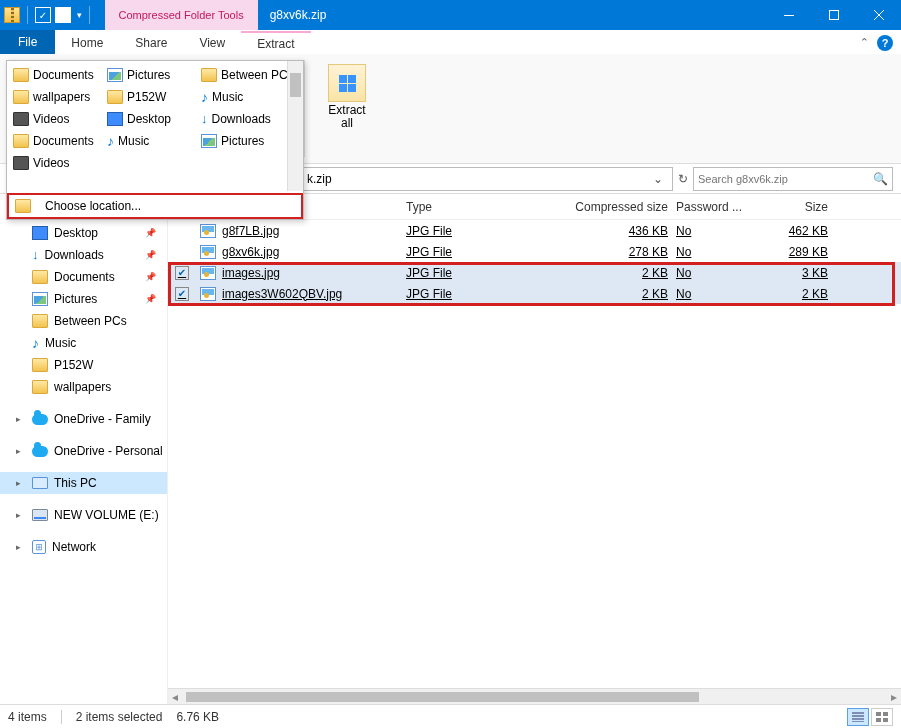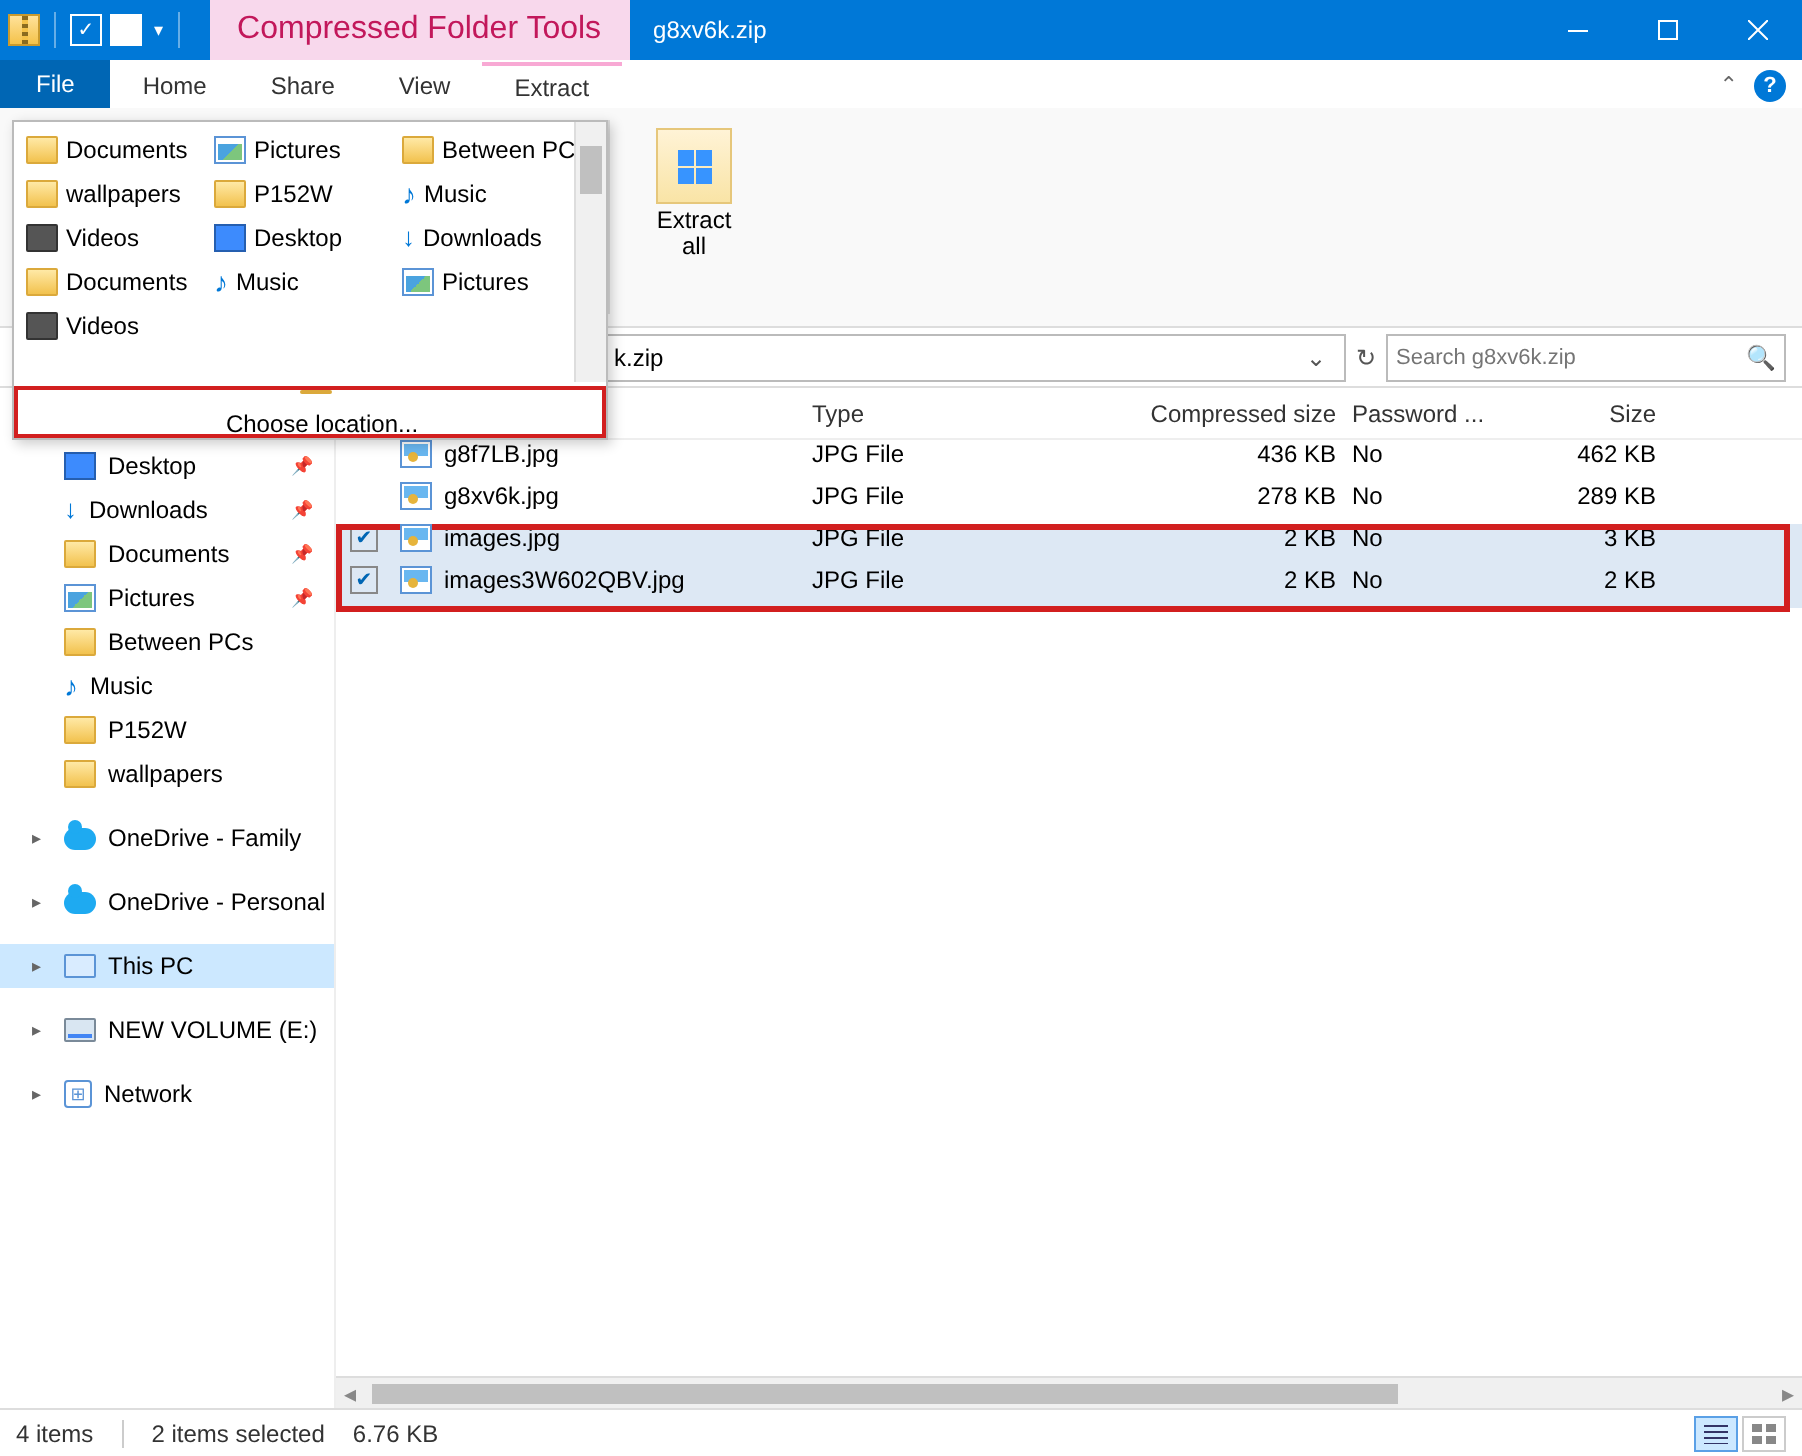--- a/index.html
+++ b/index.html
@@ -3,42 +3,42 @@
 <meta charset="utf-8">
 <style>
 * { box-sizing: border-box; margin: 0; padding: 0; font-family: "Segoe UI", Tahoma, sans-serif; font-size: 12px; }
 body { width: 901px; height: 728px; background: #fff; overflow: hidden; display: flex; flex-direction: column; }
 
 
 .titlebar { height: 30px; background: #0078d7; display: flex; align-items: stretch; color: #fff; }
 .titlebar-left { display: flex; align-items: center; gap: 4px; padding: 0 4px; }
 .titlebar-left svg, .titlebar-left .qat { width: 16px; height: 16px; }
 .qat-sep { width: 1px; height: 18px; background: rgba(255,255,255,.4); margin: 0 3px; }
-.context-tab { background: #f8d8ec; color: #c2185b; display:flex; align-items:center; padding:0 14px; font-size:16px; margin-left:8px; }
+.context-tab { background: #f8d8ec; color: #c2185b; display:flex; align-items:center; padding:0 14px; font-size:11px; margin-left:8px; }
 .title-text { flex: 1; display:flex; align-items:center; padding-left: 12px; font-size:12px; }
 .win-btns { display:flex; }
 .win-btn { width:45px; display:flex; align-items:center; justify-content:center; }
 
 
 .ribbon-tabs { height:24px; display:flex; align-items:stretch; background:#0078d7; color:#fff; position:relative; }
 .file-btn { background:#0066b4; padding:0 18px; display:flex; align-items:center; }
 .white-strip { background:#fff; flex:1; display:flex; border-top:1px solid #fff; }
 .rtab { padding:0 16px; display:flex; align-items:center; color:#333; }
 .rtab.extract-tab { background:#fff; border-top:2px solid #f8a9d4; color:#333; }
 .ribbon-right { margin-left:auto; display:flex; align-items:center; padding-right:8px; gap:8px; }
 .help-ic { width:16px; height:16px; border-radius:50%; background:#0078d7; color:#fff; display:flex; align-items:center; justify-content:center; font-size:11px; font-weight:bold;}
 
 
 .ribbon-body { height:110px; background:#f9f9f9; border-bottom:1px solid #ddd; position:relative; }
 .gallery { position:absolute; left:6px; top:6px; width:298px; height:160px; background:#fff; border:1px solid #bbb; z-index:30; box-shadow:2px 2px 6px rgba(0,0,0,.2); }
 .gallery-grid { display:grid; grid-template-columns: 90px 90px 110px; padding:4px 4px 0 4px; gap:2px 4px; }
 .g-item { display:flex; align-items:center; gap:4px; height:20px; padding:0 2px; }
 .gallery-scroll { position:absolute; right:0; top:0; bottom:28px; width:16px; background:#f0f0f0; border-left:1px solid #ddd; }
 .gallery-scroll .thumb { position:absolute; top:12px; left:2px; right:2px; height:24px; background:#c0c0c0; }
-.choose-row { position:absolute; left:0; right:0; bottom:0; height:26px; border:2px solid #d21f1f; display:flex; align-items:center; padding-left:6px; gap:8px;flex-direction:column; }
+.choose-row { position:absolute; left:0; right:0; bottom:0; height:26px; border:2px solid #d21f1f; display:flex; align-items:center; padding-left:6px; gap:8px; }
 
 .extract-all { position:absolute; left:322px; top:10px; width:50px; text-align:center; }
 .extract-all .eicon { width:38px; height:38px; border:1px solid #e6c77b; background:linear-gradient(#fff3d6,#f9e4a6); margin:0 auto 2px; display:flex; align-items:center; justify-content:center; }
 .extract-all .blocks { display:grid; grid-template-columns:8px 8px; gap:1px; }
 .extract-all .blocks span { width:8px; height:8px; background:#3794ff; }
 
 .ribbon-sep { position:absolute; left:304px; top:6px; bottom:6px; width:1px; background:#ddd; }
 
 
 .addr-row { height:30px; display:flex; align-items:center; gap:0; padding:0 8px 0 302px; border-bottom:1px solid #ddd; position:relative; z-index:5; background:#fff;}
@@ -61,21 +61,21 @@
 .files { flex:1; display:flex; flex-direction:column; }
 .cols { display:flex; height:26px; align-items:center; border-bottom:1px solid #eee; color:#333; }
 .col-cb { width:28px; display:flex; justify-content:center; }
 .col-name { width:210px; padding-left:4px; }
 .col-type { width:150px; }
 .col-comp { width:120px; text-align:right; padding-right:8px;}
 .col-pw { width:72px; }
 .col-size { width:90px; text-align:right; padding-right:10px; }
 
 .flist { position:relative; }
-.frow { display:flex; height:21px; align-items:flex-start; }
+.frow { display:flex; height:21px; align-items:center;text-decoration:underline; }
 .frow .fname { display:flex; align-items:center; gap:6px; }
 .cb { width:14px; height:14px; border:1px solid #888; display:flex; align-items:center; justify-content:center; font-size:10px; color:#0066b4;}
 .cb.checked::after { content:"✔"; }
 .red-box { position:absolute; border:3px solid #d21f1f; pointer-events:none; }
 
 .hscroll { height:16px; background:#f0f0f0; border-top:1px solid #ddd; display:flex; align-items:center; }
 .hscroll .thumb { height:10px; width:70%; margin-left:4px; background:#c0c0c0; }
 
 
 .status { height:24px; border-top:1px solid #ddd; display:flex; align-items:center; padding:0 8px; gap:14px; color:#333;}

